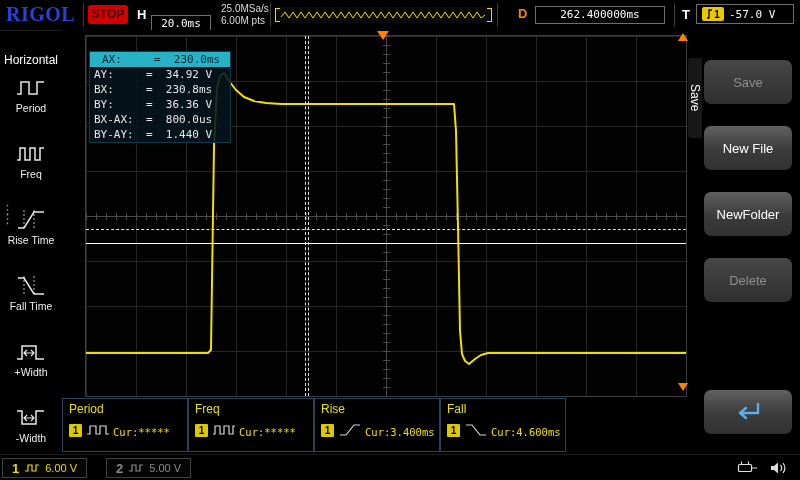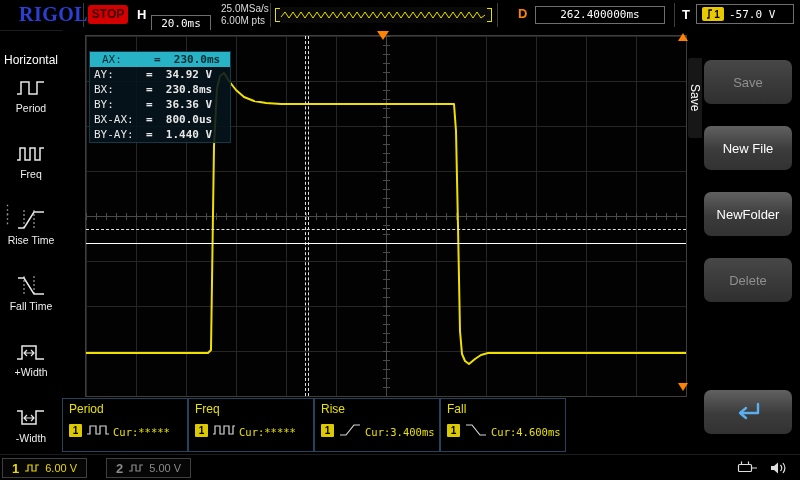--- a/index.html
+++ b/index.html
@@ -1,19 +1,19 @@
 <!DOCTYPE html>
 <html><head>
 <meta charset="utf-8">
 <style>
   html,body{margin:0;padding:0;width:800px;height:480px;background:#000;overflow:hidden;
     font-family:"Liberation Sans",sans-serif;-webkit-font-smoothing:antialiased;}
   
   #topbar{position:absolute;left:0;top:0;width:800px;height:30px;background:#000;border-bottom:1px solid #1c1c1c;}
-  .logo{position:absolute;left:6px;top:3px;font-family:"Liberation Serif",serif;font-weight:bold;font-size:20px;color:#2b3fd6;letter-spacing:.5px;margin-left:13px;}
+  .logo{position:absolute;left:6px;top:3px;font-family:"Liberation Serif",serif;font-weight:bold;font-size:20px;color:#2b3fd6;letter-spacing:.5px;}
   .stop{position:absolute;left:88px;top:5px;width:40px;height:19px;background:#d40000;color:#3a0000;font-weight:bold;font-size:12px;text-align:center;line-height:19px;border-radius:3px;}
   .h-label{position:absolute;left:137px;top:7px;color:#fff;font-weight:bold;font-size:13px;}
   .tb-box{position:absolute;left:151px;top:6px;width:58px;height:16px;border:1px solid #6e6e6e;background:#000;color:#fff;
     font-family:"DejaVu Sans Mono",monospace;font-size:11px;text-align:center;line-height:16px;margin-top:9px;}
   .rate{position:absolute;left:221px;top:3px;color:#dcdcdc;font-size:10px;line-height:12px;}
   .preview{position:absolute;left:277px;top:7px;width:213px;height:16px;background:#0a0a0a;}
   .pv-bracket{position:absolute;top:1px;width:4px;height:12px;border:1px solid #e8e000;}
   .pv-bracket.l{left:-2px;border-right:none;}
   .pv-bracket.r{right:-2px;border-left:none;}
   .d-label{position:absolute;left:518px;top:6px;color:#ff8200;font-weight:bold;font-size:13px;}
@@ -42,21 +42,21 @@
   .hcenter{position:absolute;left:0;top:180px;width:600px;height:1px;background:#4a4a4a;}
   .hticks{position:absolute;left:0;top:177px;width:600px;height:7px;background:repeating-linear-gradient(to right,#4a4a4a 0 1px,transparent 1px 10px);}
   .cursor-v{position:absolute;top:0;height:360px;width:0;border-left:1px dashed #e2e2e2;}
   .cursor-h{position:absolute;left:0;width:600px;height:0;}
   .dash{border-top:1px dashed #e2e2e2;}
   .solid{border-top:1px solid #fff;}
   #cursor-panel{position:absolute;left:3px;top:15px;width:140px;background:rgba(6,20,30,.88);border:1px solid #123a48;
     font-family:"DejaVu Sans Mono",monospace;font-size:11px;color:#e8e8e8;z-index:5;}
   .cr-row{display:flex;height:15px;line-height:15px;padding-left:4px;}
   .cr-name{width:52px;white-space:pre;}
-  .cr-val{white-space:pre;font-weight:bold;}
+  .cr-val{white-space:pre;}
   .cr-row.hl{background:#27b2c6;color:#032a30;padding-left:12px;}
   .marker{position:absolute;width:0;height:0;}
   #trig-pos{left:315px;top:1px;border-left:6px solid transparent;border-right:6px solid transparent;border-top:9px solid #ff8200;}
   #edge-top{left:616px;top:3px;border-left:5px solid transparent;border-right:5px solid transparent;border-bottom:8px solid #ff8200;}
   #edge-bottom{left:616px;top:353px;border-left:5px solid transparent;border-right:5px solid transparent;border-top:8px solid #ff8200;}
   
   #measure-bar{position:absolute;left:62px;top:398px;width:626px;height:56px;background:#000;}
   .m-cell{position:absolute;top:0;width:126px;height:54px;border:1px solid #27425c;box-sizing:border-box;}
   .m-label{position:absolute;left:6px;top:3px;color:#e8e000;font-size:12px;}
   .m-badge-row{position:absolute;left:6px;top:24px;display:flex;align-items:center;gap:4px;}

